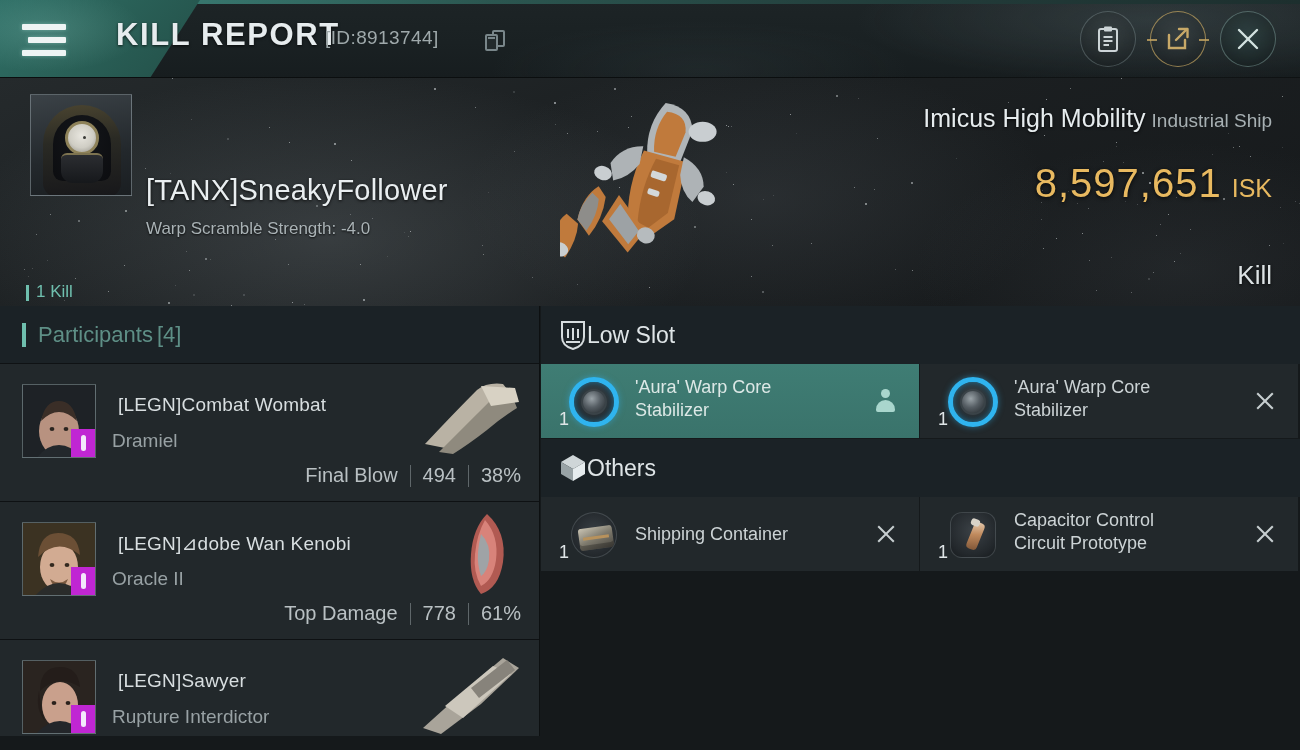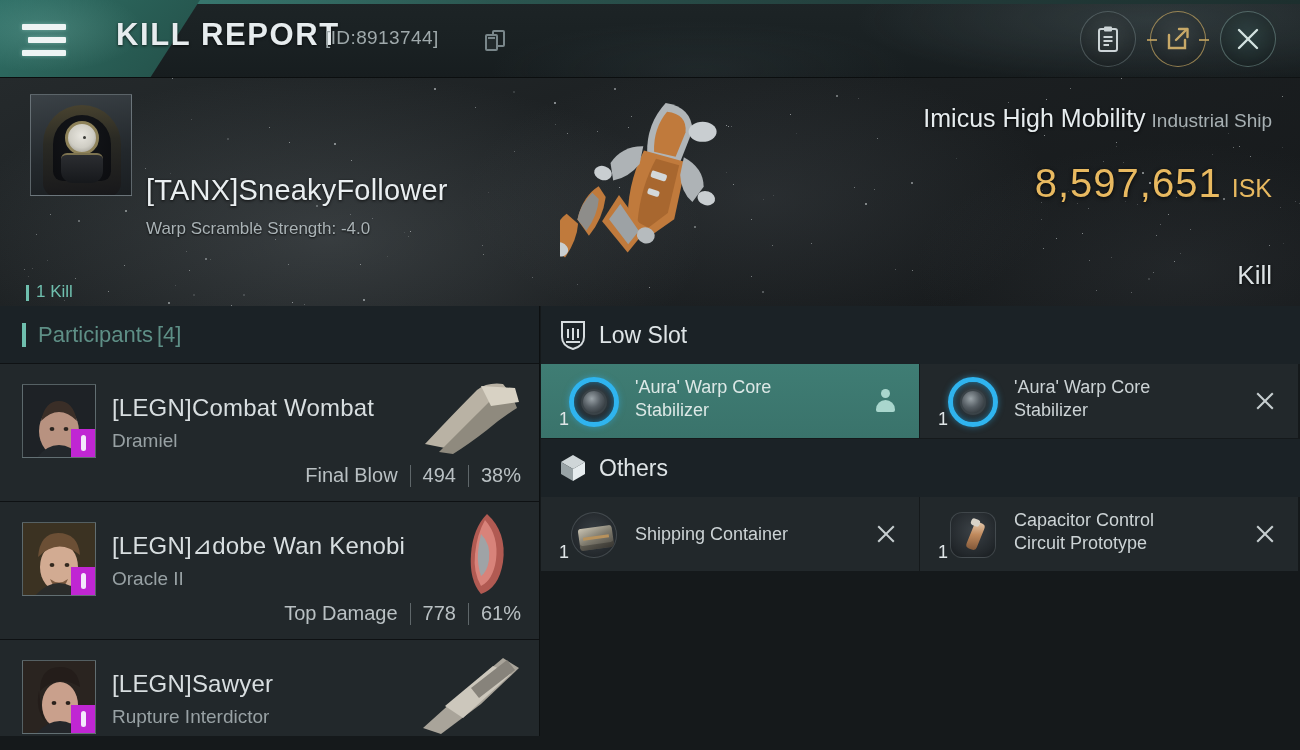--- a/index.html
+++ b/index.html
@@ -159,37 +159,37 @@
     border:1px solid rgba(150,170,172,.45); overflow:hidden;
     background:linear-gradient(170deg,#3a4146 0%, #1d2124 100%);
   }
   .face{ position:absolute; left:50%; transform:translateX(-50%); }
   .badge{
     position:absolute; right:0; bottom:0; width:24px; height:28px; background:#c026d3;
     display:flex; align-items:center; justify-content:center;
   }
   .badge i{ width:5px; height:16px; background:#f3e7fb; border-radius:3px; }
   .part-name{
-    position:absolute; left:112px; top:30px; font-size:24px; color:#d8dee0; letter-spacing:.2px;
+    position:absolute; left:118px; top:30px; font-size:19px; color:#d8dee0; letter-spacing:.2px;
   }
   .part-ship{
     position:absolute; left:112px; top:66px; font-size:19px; color:#98a1a4;text-align:center;
   }
   .part-stats{
     position:absolute; right:18px; bottom:14px; font-size:20px; color:#b9c0c3; display:flex; align-items:center; gap:12px;
   }
   .part-stats .sep{ width:1px; height:22px; background:#5f676a; display:inline-block; }
   .part-thumb{ position:absolute; right:14px; top:8px; width:110px; height:86px; }
 
   
   .items{
     position:absolute; left:541px; top:306px; width:759px; height:444px; background:#15191b;
   }
   .sec-head{
-    height:58px; background:#1b2226; display:flex; align-items:center; padding-left:18px; gap:12px;
+    height:58px; background:#1b2226; display:flex; align-items:center; padding-left:18px; 
   }
   .sec-title{ font-size:23px; color:#dfe5e7; }
   .item-grid{ display:flex; flex-wrap:wrap; }
   .item-cell{
     width:379px; height:75px; position:relative; background:#22282b;
     border-right:1px solid #15191b; border-bottom:1px solid #15191b; cursor:pointer;
   }
   .item-cell.hl{ background:linear-gradient(180deg,#3f7d74 0%, #3a736b 100%); }
   .item-qty{ position:absolute; left:18px; bottom:8px; font-size:18px; color:#dfe5e7; }
   .item-icon{

